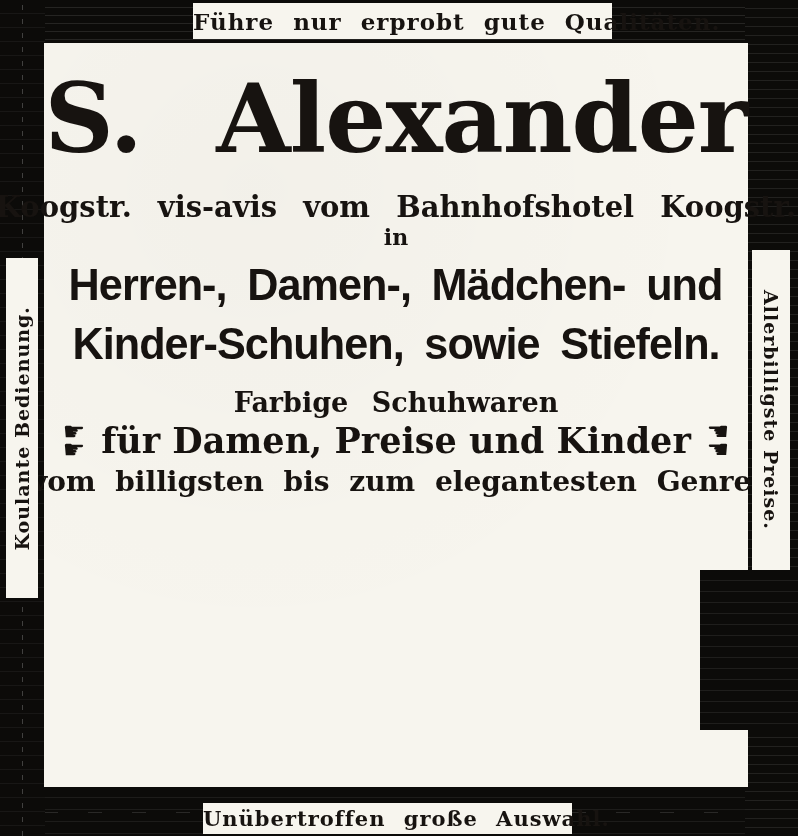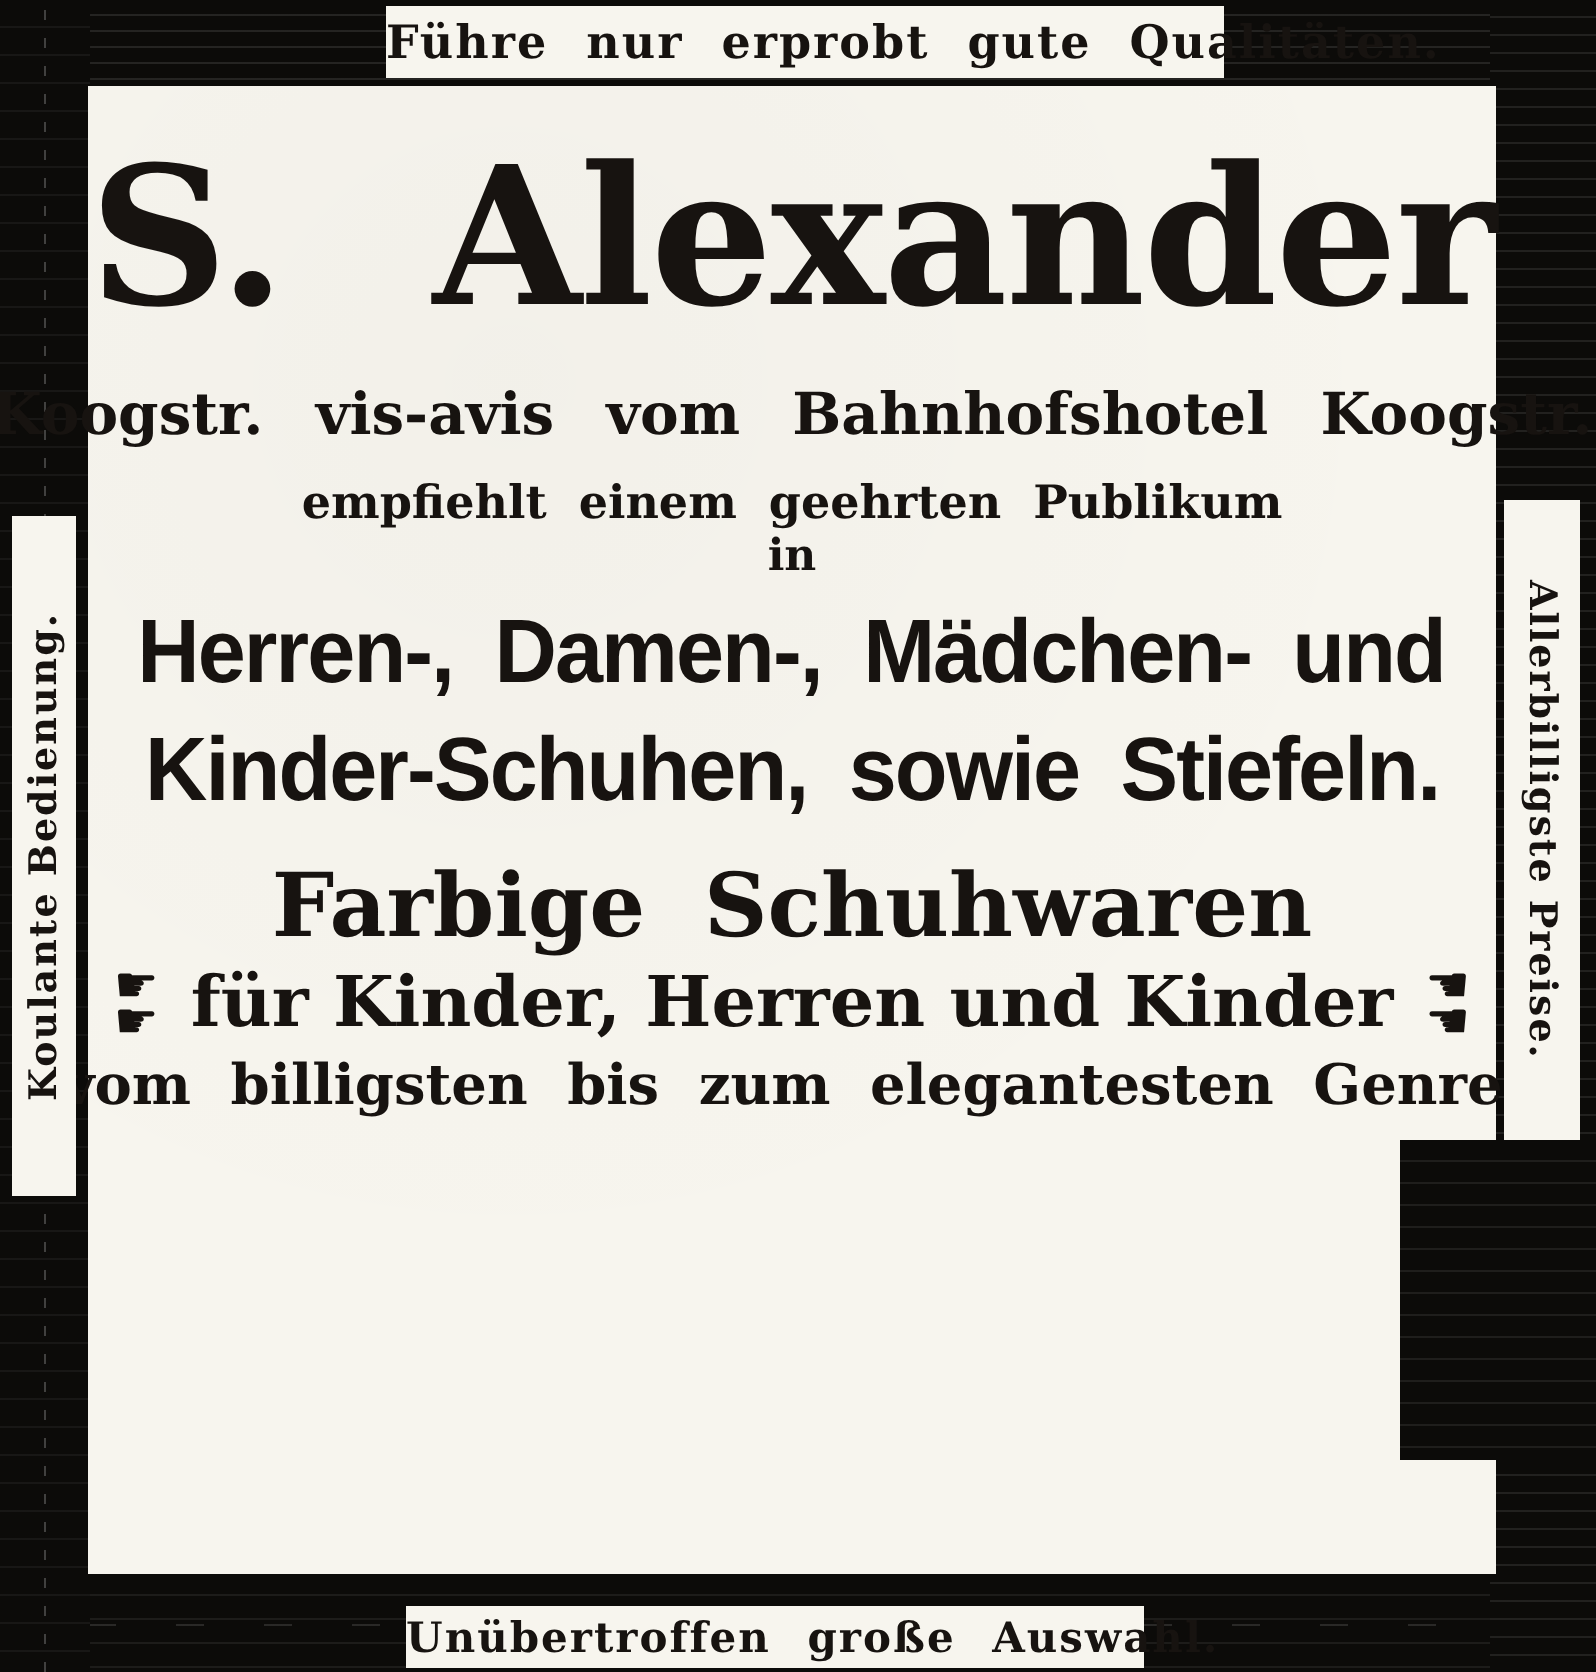--- a/index.html
+++ b/index.html
@@ -54,50 +54,49 @@
   .label-right .vtext{writing-mode:vertical-rl;}
 
   .ad-title{margin-top:6px; font-size:96px; line-height:1.45; letter-spacing:-1px; word-spacing:42px; white-space:nowrap;}
   .ad-place{margin-top:-28px; font-size:62px; line-height:1.2; letter-spacing:0; white-space:nowrap;}
   .ad-address{margin-top:2px; font-size:29px; word-spacing:16px; white-space:nowrap;}
   .ad-intro{margin-top:14px; font-size:23px; word-spacing:8px;}
   .ad-highlight{margin-top:0px; font-size:41px; word-spacing:16px; white-space:nowrap;}
   .ad-in{margin-top:0px; font-size:22px;}
   .ad-products{font-size:45px; line-height:1.3; letter-spacing:-1px; word-spacing:10px; white-space:nowrap; transform:scaleX(0.96);}
   .ad-products.first{margin-top:6px;}
-  .ad-sub{margin-top:14px; font-size:44px; word-spacing:14px; white-space:nowrap;}
+  .ad-sub{margin-top:14px; font-size:27px; word-spacing:14px; white-space:nowrap;}
   .audience-row{margin-top:2px; display:flex; align-items:center; gap:16px;}
   .audience-text{font-size:35px; letter-spacing:0; white-space:nowrap;}
   .manicule-group{display:flex; flex-direction:column; line-height:0.72; font-family:"DejaVu Sans", sans-serif; font-size:25px; color:#171310;}
   .ad-closing{margin-top:4px; font-size:28px; word-spacing:10px; white-space:nowrap;}
 </style>
 </head>
 <body>
 
 <div class="scan">
 
   <div class="band band-top"></div>
   <div class="band band-bottom"></div>
   <div class="band band-left"></div>
   <div class="band band-right"></div>
 
   <div class="paper main-paper">
     <div class="blackletter ad-title">S. Alexander</div>
     <div class="blackletter ad-address">Koogstr. vis-avis vom Bahnhofshotel Koogstr.</div>
-    <div class="blackletter ad-intro">empfiehlt einem geehrten Publikum</div>
     <div class="blackletter ad-in">in</div>
     <div class="grotesk ad-products first">Herren-, Damen-, Mädchen- und</div>
     <div class="grotesk ad-products">Kinder-Schuhen, sowie Stiefeln.</div>
     <div class="blackletter ad-sub">Farbige Schuhwaren</div>
     <div class="audience-row">
       <span class="manicule-group">
         <span>☛</span>
         <span>☛</span>
       </span>
-      <span class="blackletter audience-text">für Kinder, Herren und Kinder</span>
+      <span class="blackletter audience-text">für Damen, Preise und Kinder</span>
       <span class="manicule-group">
         <span>☚</span>
         <span>☚</span>
       </span>
     </div>
     <div class="blackletter ad-closing">vom billigsten bis zum elegantesten Genre.</div>
   </div>
 
   <div class="patch-right"></div>
 

